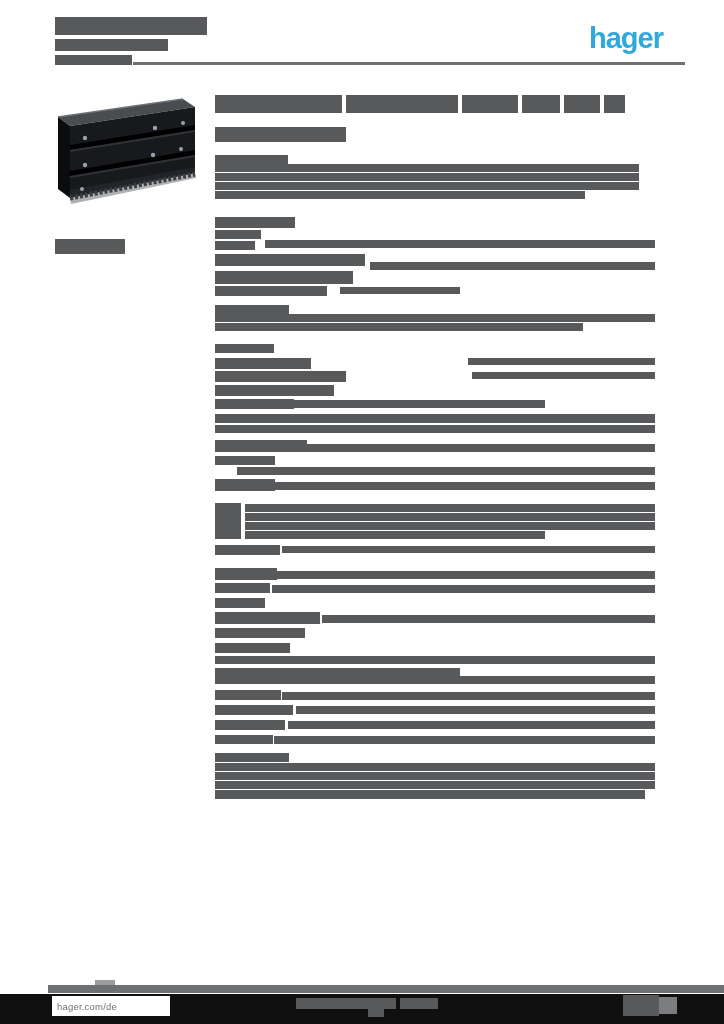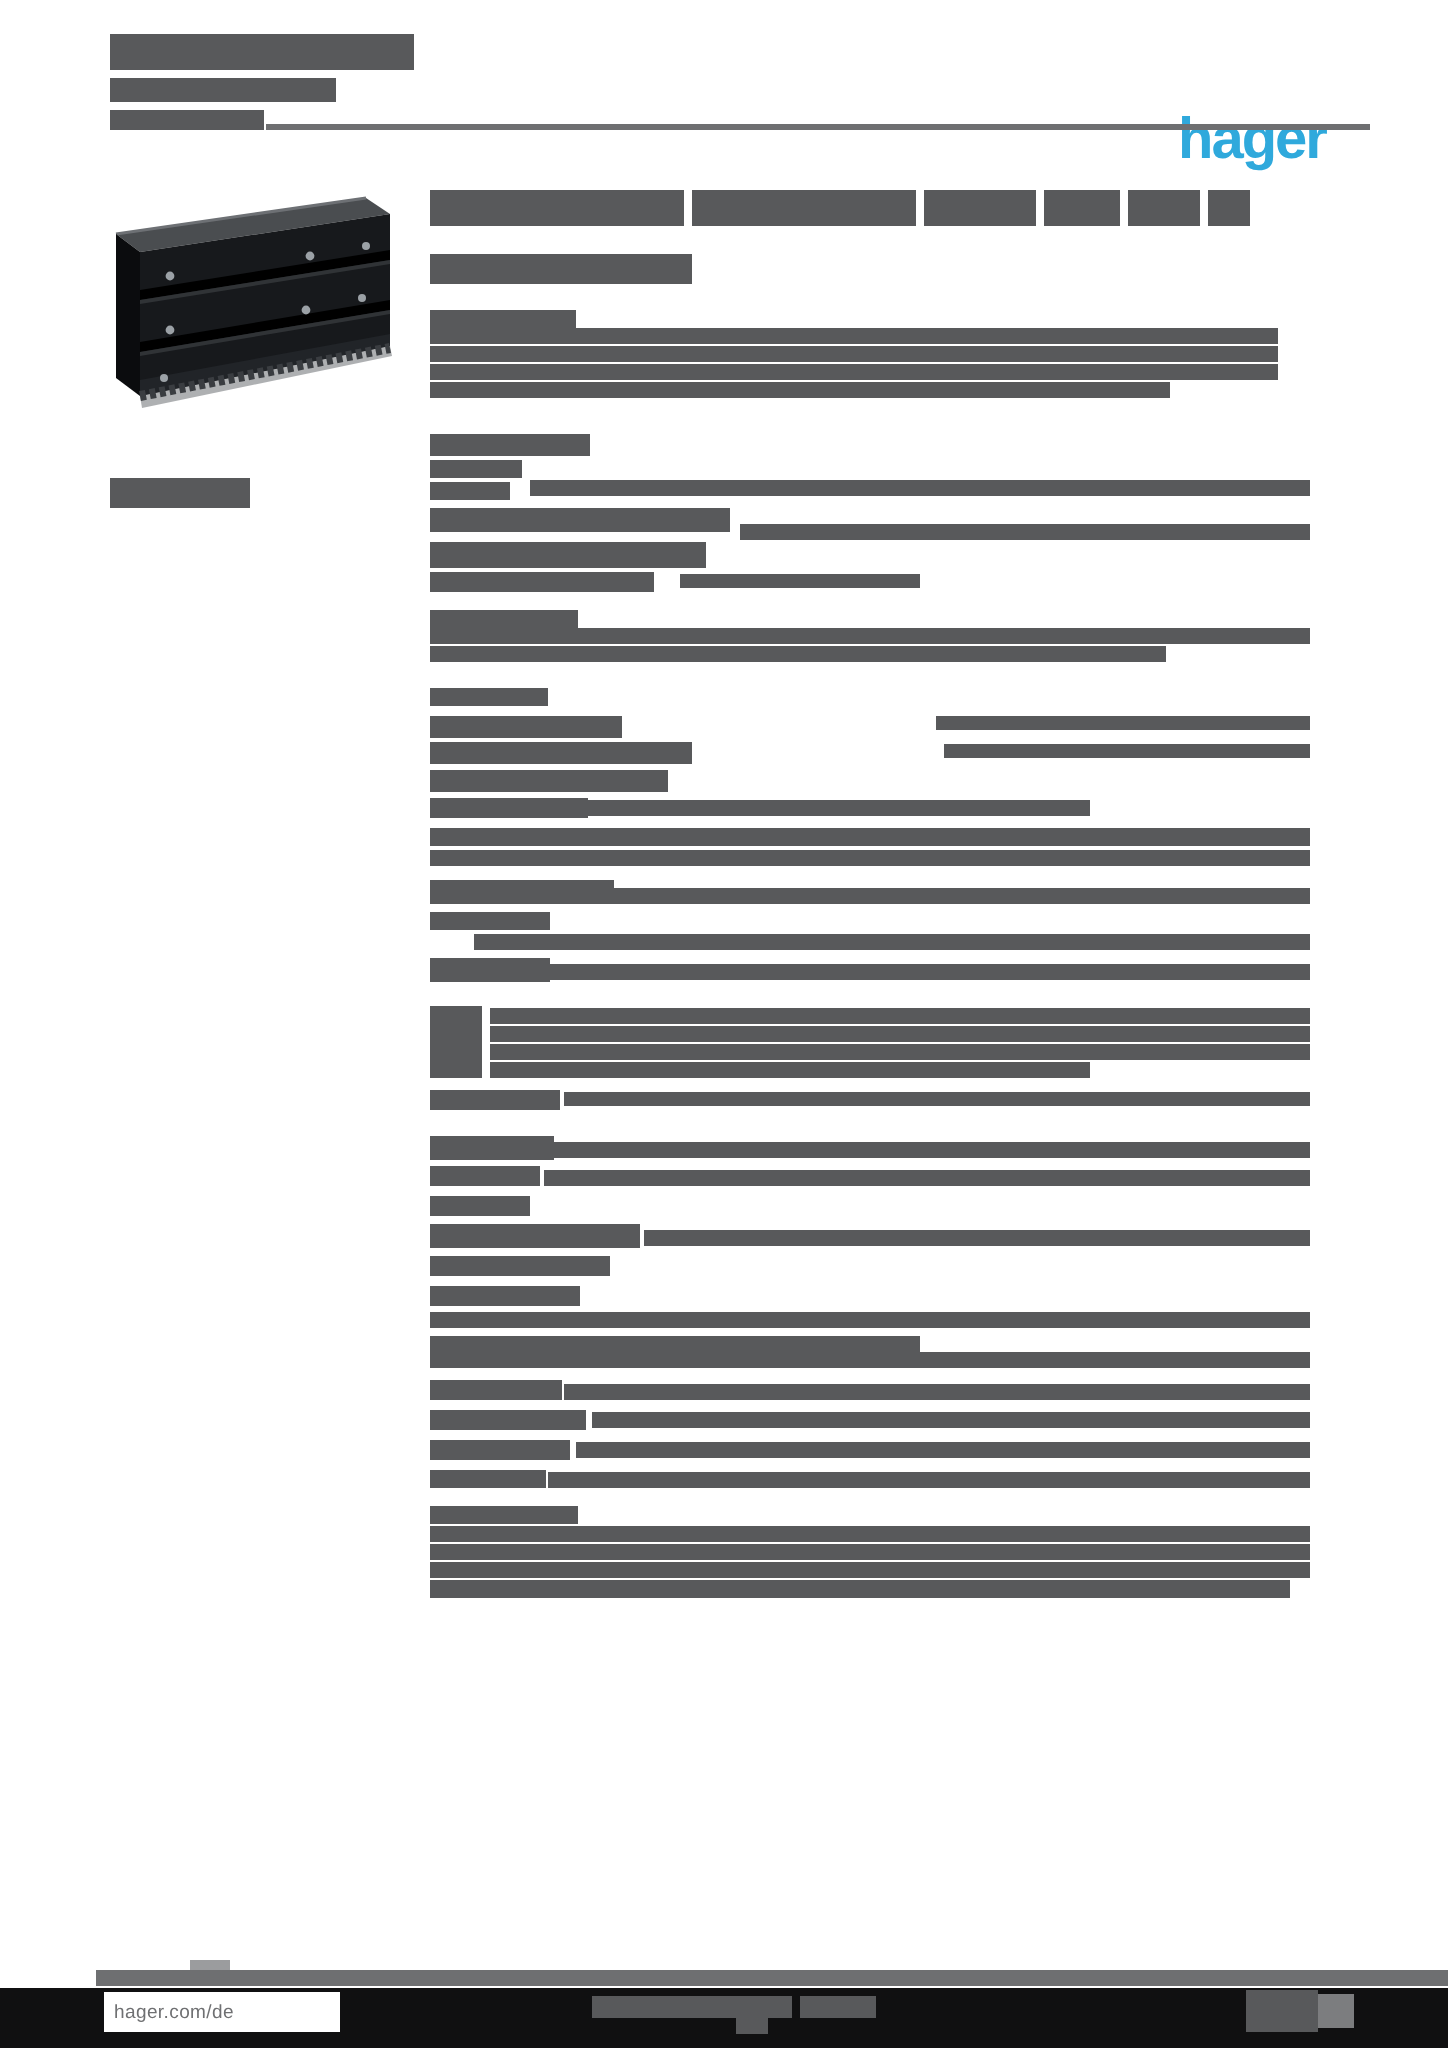--- a/index.html
+++ b/index.html
@@ -12,21 +12,21 @@
   .footer-bar{position:absolute;left:0;top:994px;width:724px;height:30px;z-index:1;}
   .urlbox{position:absolute;left:52px;top:996px;width:118px;height:20px;background:#ffffff;
           z-index:3;display:flex;align-items:center;padding-left:5px;box-sizing:border-box;}
   .urlbox span{font-size:9.5px;color:#6f7072;letter-spacing:0.2px;}
 </style>
 </head>
 <body>
 
 <div id="page" style="background: rgb(255, 255, 255);">
 
-  <div class="logo" style="color: rgb(47, 169, 220); margin-top: 32px;">hager</div>
+  <div class="logo" style="color: rgb(47, 169, 220);">hager</div>
 
   <svg class="product" width="142" height="118" viewBox="0 0 142 118">
 
     <polygon points="3,29 128,11 140,19 15,38" fill="#4a4d50"></polygon>
     <polyline points="3,29 128,11" stroke="#6d7074" stroke-width="1.5" fill="none"></polyline>
 
     <polygon points="3,29 15,38 15,110 3,101" fill="#0b0c0e"></polygon>
 
     <polygon points="15,38 140,19 140,85 15,110" fill="#17191c"></polygon>
 

